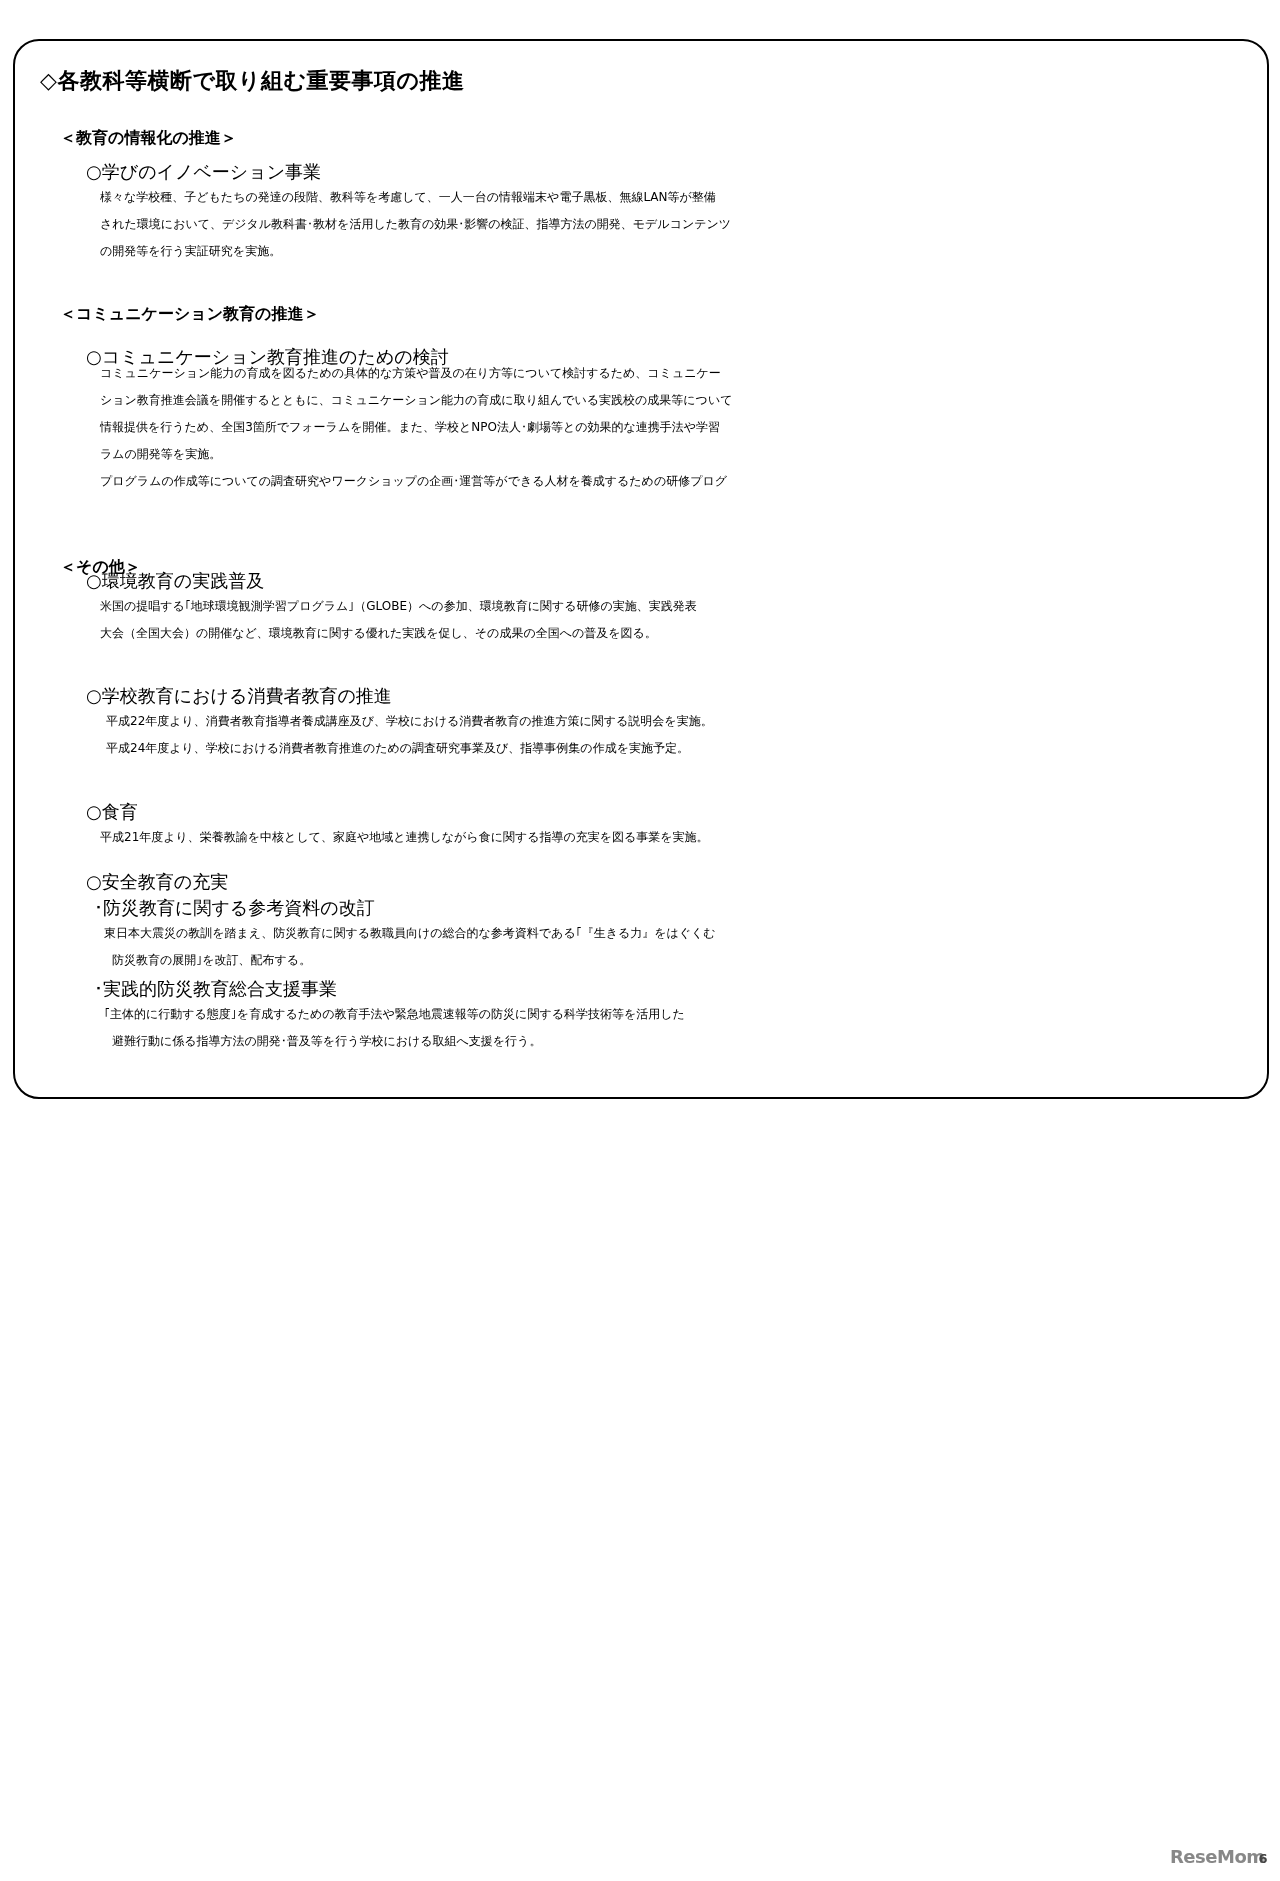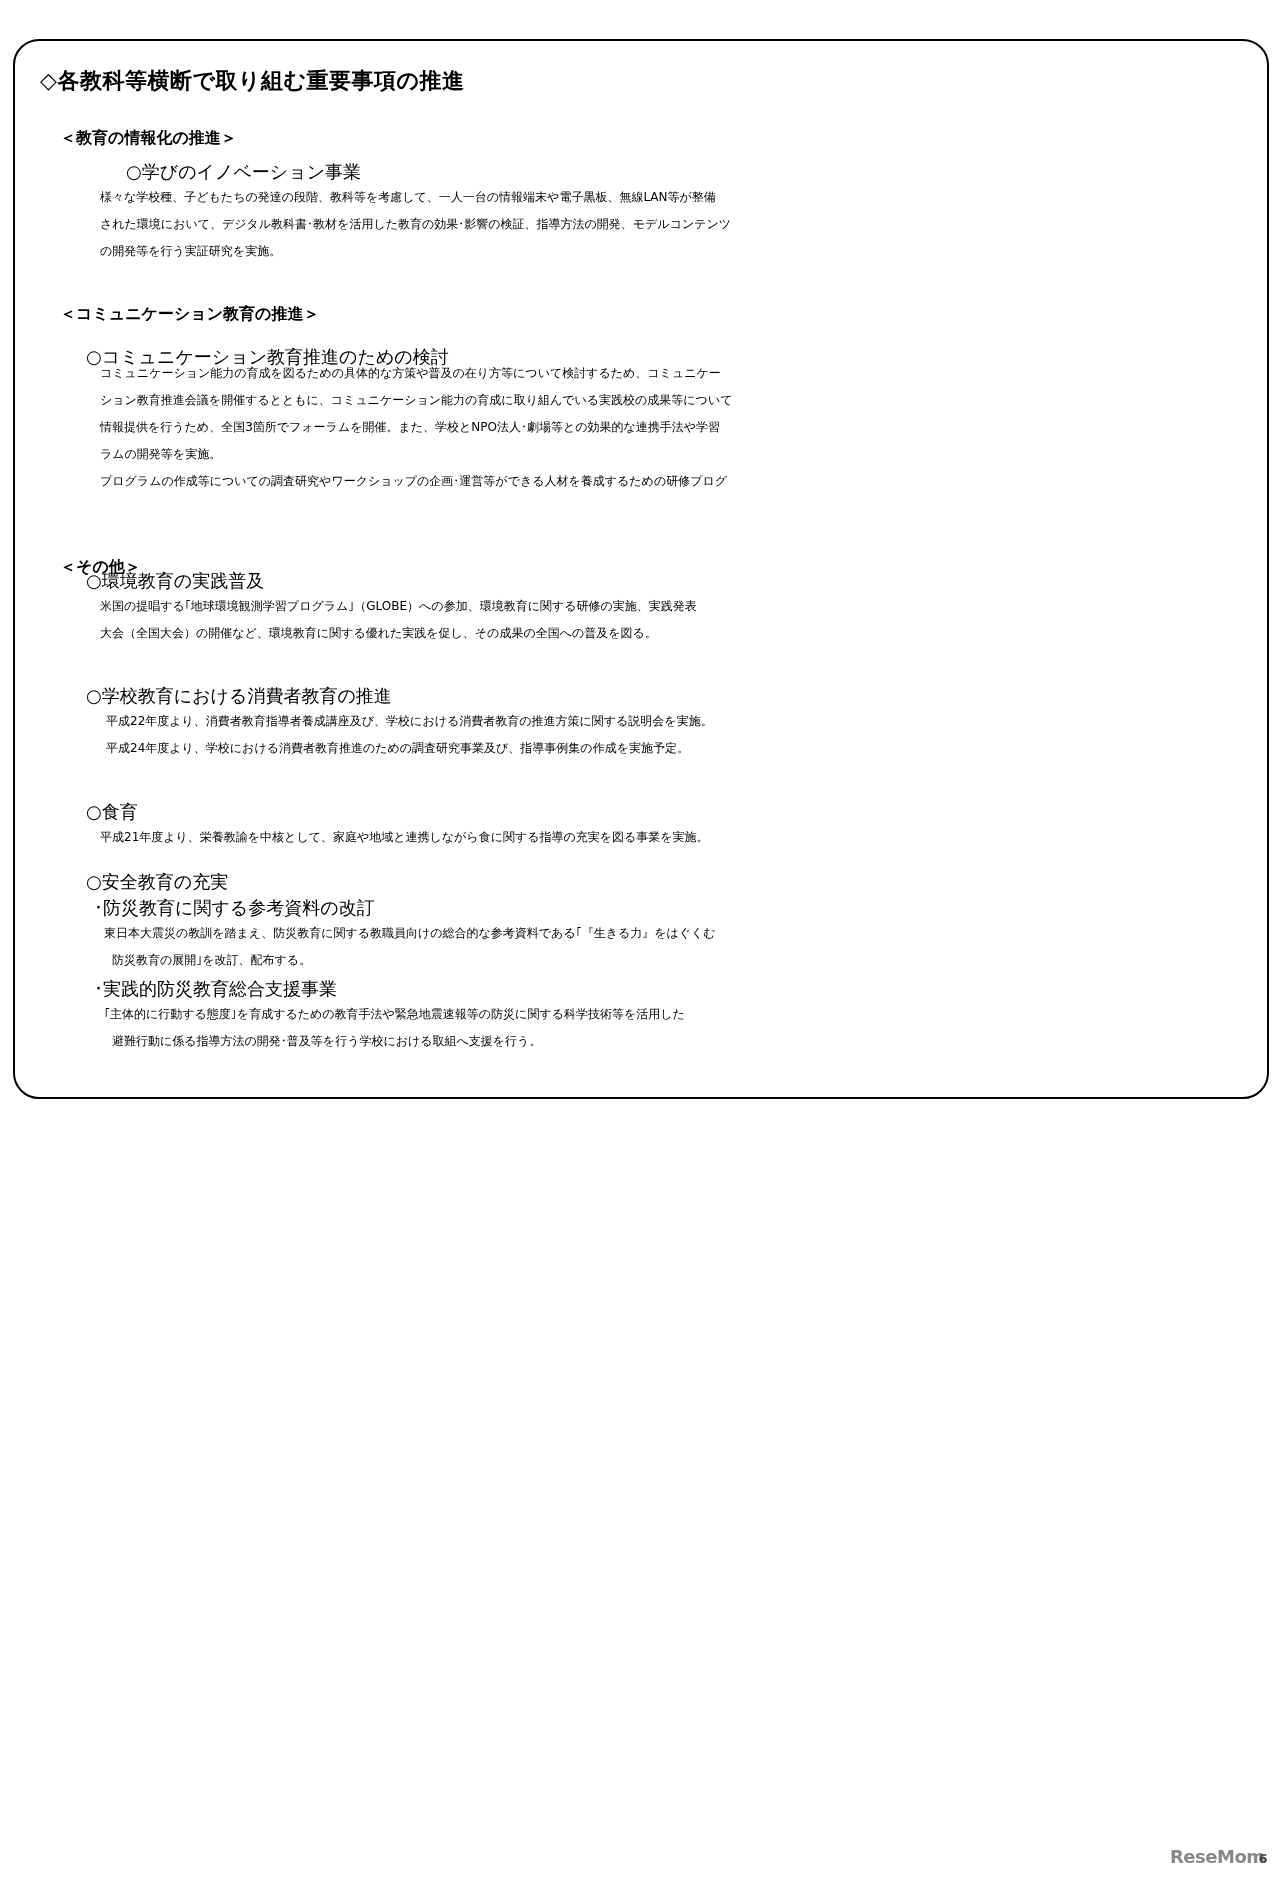--- a/index.html
+++ b/index.html
@@ -74,21 +74,21 @@
     }
   </style>
 </head>
 <body>
 
 <div class="frame"></div>
 
 <div class="main-title">◇各教科等横断で取り組む重要事項の推進</div>
 
 <div class="sec" style="top:128px;">＜教育の情報化の推進＞</div>
-<div class="item-title" style="top:160px;margin-left:40px;">○学びのイノベーション事業</div>
+<div class="item-title" style="top:160px;">○学びのイノベーション事業</div>
 <div class="body-text" style="top:184px;">
   <div>様々な学校種、子どもたちの発達の段階、教科等を考慮して、一人一台の情報端末や電子黒板、無線LAN等が整備</div>
   <div>された環境において、デジタル教科書･教材を活用した教育の効果･影響の検証、指導方法の開発、モデルコンテンツ</div>
   <div>の開発等を行う実証研究を実施。</div>
 </div>
 
 <div class="sec" style="top:304px;">＜コミュニケーション教育の推進＞</div>
 <div class="item-title" style="top:337px;margin-top:8px;">○コミュニケーション教育推進のための検討</div>
 <div class="body-text" style="top:360px;">
   <div>コミュニケーション能力の育成を図るための具体的な方策や普及の在り方等について検討するため、コミュニケー</div>

